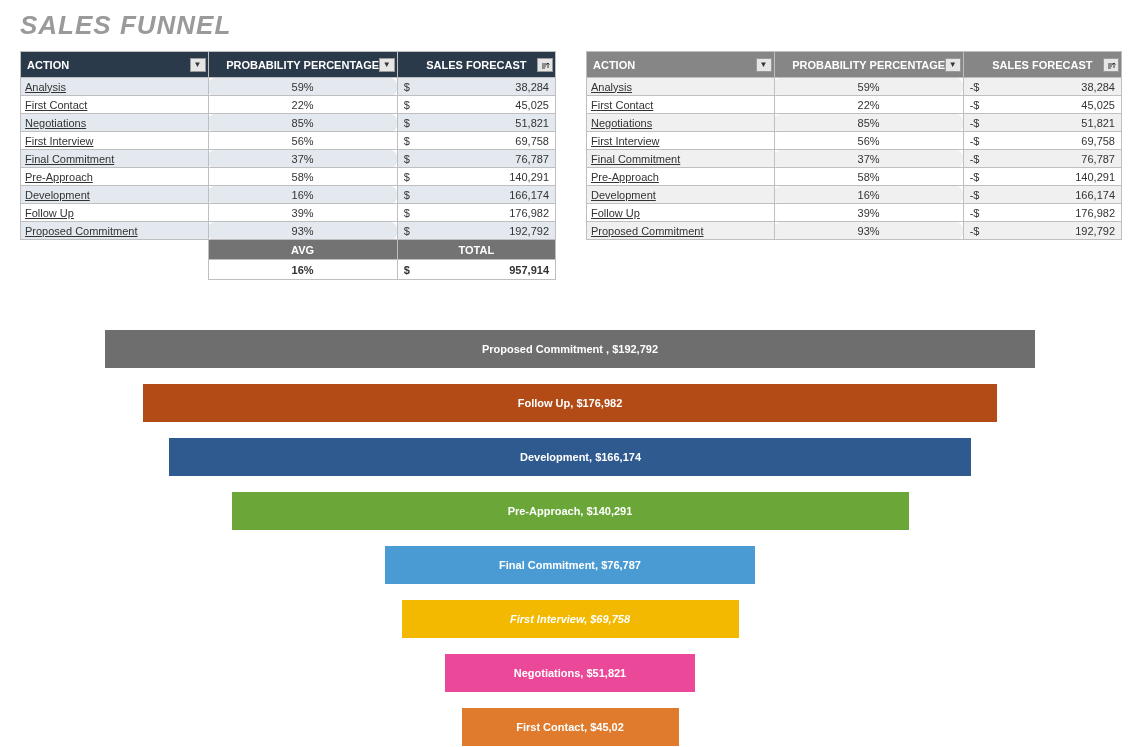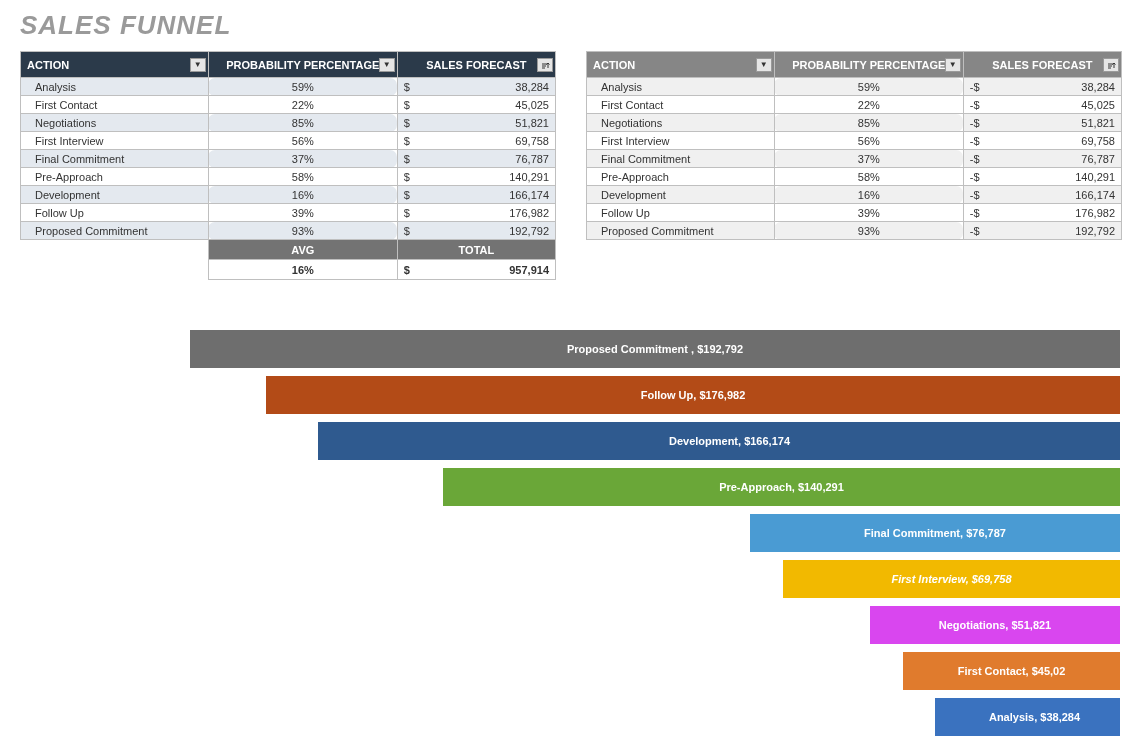--- a/index.html
+++ b/index.html
@@ -73,21 +73,21 @@
     border: 1px solid #9a9a9a;
     display: flex;
     align-items: center;
     justify-content: center;
     cursor: pointer;
   }
   .sort-btn svg { display: block; }
   .col-action { width: 190px; text-align: left; }
   .col-prob   { width: 190px; text-align: center; }
   .col-fore   { width: 160px; }
-  td.col-action { padding-left: 14px; }
+  td.col-action { padding-left: 4px; text-decoration: underline; }
   td.col-prob { text-align: center; border-radius: 7px; }
   td.col-fore {
     text-align: right;
     position: relative;
     padding-left: 18px;
     padding-right: 6px;
   }
   td.col-fore .cur {
     position: absolute;
     left: 6px;
@@ -112,21 +112,22 @@
 
   
   .funnel {
     margin-top: 50px;
     width: 1100px;
   }
   .bar-row {
     height: 38px;
     margin-bottom: 8px;
     display: flex;
-    justify-content: flex-end;
+    justify-content: center;
+    margin-top: 16px;
   }
   .bar {
     height: 100%;
     display: flex;
     align-items: center;
     justify-content: center;
     color: #fff;
     font-weight: 700;
     font-size: 11px;
   }
@@ -308,21 +309,21 @@
     <div class="bar-row">
       <div class="bar" style="width: 677px; background: rgb(106, 167, 56);">Pre-Approach,  $140,291</div>
     </div>
     <div class="bar-row">
       <div class="bar" style="width: 370px; background: rgb(74, 155, 211);">Final Commitment,  $76,787</div>
     </div>
     <div class="bar-row">
       <div class="bar" style="width: 337px; background: rgb(242, 185, 0); font-style: italic;">First Interview,  $69,758</div>
     </div>
     <div class="bar-row">
-      <div class="bar" style="width: 250px; background: #d946ef;">Negotiations,  $51,821</div>
+      <div class="bar" style="width: 250px; background: #ec4899;">Negotiations,  $51,821</div>
     </div>
     <div class="bar-row">
       <div class="bar" style="width: 217px; background: rgb(224, 123, 45);">First Contact,  $45,02</div>
     </div>
     <div class="bar-row">
       <div class="bar" style="width: 185px; background: rgb(58, 114, 191); padding-left: 14px;">Analysis,  $38,284</div>
     </div>
   </div>
 
 </body></html>

